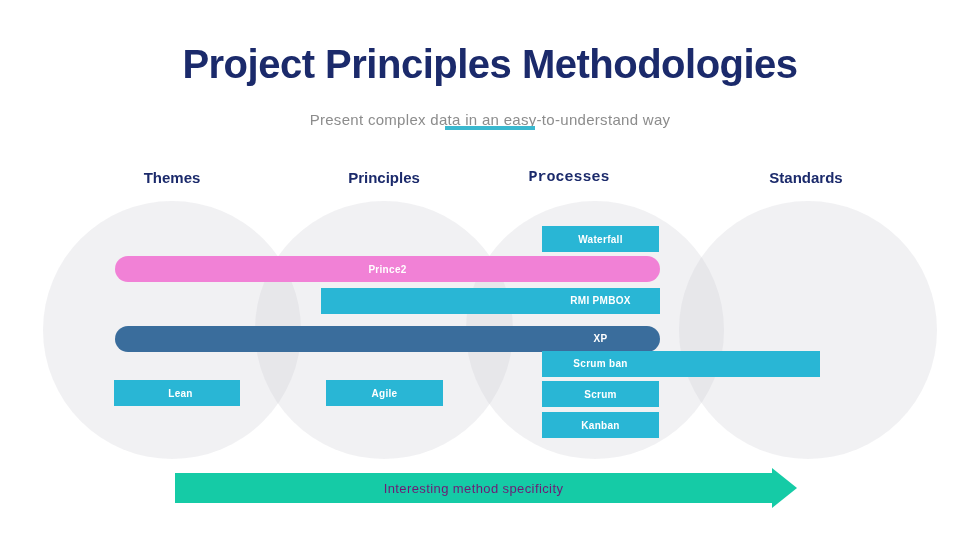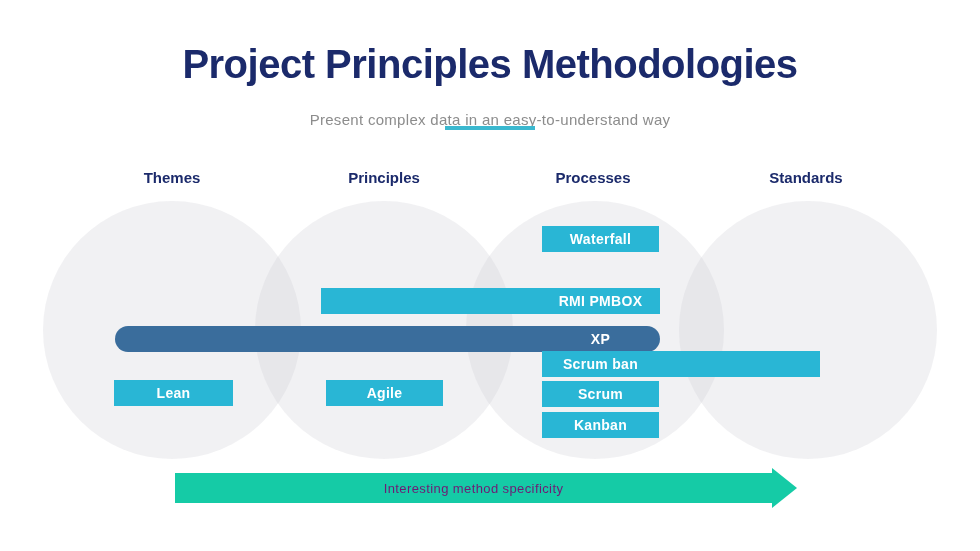--- a/index.html
+++ b/index.html
@@ -29,21 +29,21 @@
   .circle {
     position:absolute; top:201px; width:258px; height:258px;
     border-radius:50%; background:rgba(206,206,213,0.28);
   }
   
   .bar {
     position:absolute; height:26px; display:flex; align-items:center;
     justify-content:center;
   }
   .bar-label {
-    color:#ffffff; font-weight:bold; font-size:14px; text-align:center;
+    color:#ffffff; font-weight:bold; font-size:10px; text-align:center;
     letter-spacing:0.3px; white-space:nowrap;
   }
   .bar-label.seg {
     position:absolute; top:0; height:26px; line-height:26px; width:117px;
   }
   .teal   { background:#29b6d5; }
   .pink   { background:#f181d6; }
   .steel  { background:#3a6d9c; }
   .pill   { border-radius:13px; }
   
@@ -67,41 +67,44 @@
   <div class="circle" style="left:255px;"></div>
   <div class="circle" style="left:466px;"></div>
   <div class="circle" style="left:679px;"></div>
 
   <div class="title">Project Principles Methodologies</div>
   <div class="subtitle">Present complex data in an easy-to-understand way</div>
   <div class="divider"></div>
 
   <div class="col-head" style="left:112px;">Themes</div>
   <div class="col-head" style="left:324px;">Principles</div>
-  <div class="col-head" style="left:533px;">Processes</div>
+  <div class="col-head" style="left:509px;font-family:Liberation Mono, monospace;">Processes</div>
   <div class="col-head" style="left:746px;">Standards</div>
 
   <div class="bar teal" style="left:542px; top:226px; width:117px;">
     <span class="bar-label">Waterfall</span>
   </div>
 
+  <div class="bar pink pill" style="left:115px; top:256px; width:545px;">
+    <span class="bar-label">Prince2</span>
+  </div>
 
   <div class="bar teal" style="left:321px; top:288px; width:339px;">
     <span class="bar-label seg" style="left:221px;">RMI PMBOX</span>
   </div>
 
   <div class="bar steel pill" style="left:115px; top:306px; width:545px;margin-top:20px;">
     <span class="bar-label seg" style="left:427px;">XP</span>
   </div>
 
   <div class="bar teal" style="left:542px; top:351px; width:278px;text-decoration:underline;">
     <span class="bar-label seg" style="left:0;">Scrum ban</span>
   </div>
 
-  <div class="bar teal" style="left:114px; top:380px; width:119px;">
+  <div class="bar teal" style="left:114px; top:380px; width:119px;padding-left:7px;">
     <span class="bar-label">Lean</span>
   </div>
 
   <div class="bar teal" style="left:326px; top:380px; width:117px;">
     <span class="bar-label">Agile</span>
   </div>
 
   <div class="bar teal" style="left:542px; top:381px; width:117px;">
     <span class="bar-label">Scrum</span>
   </div>

